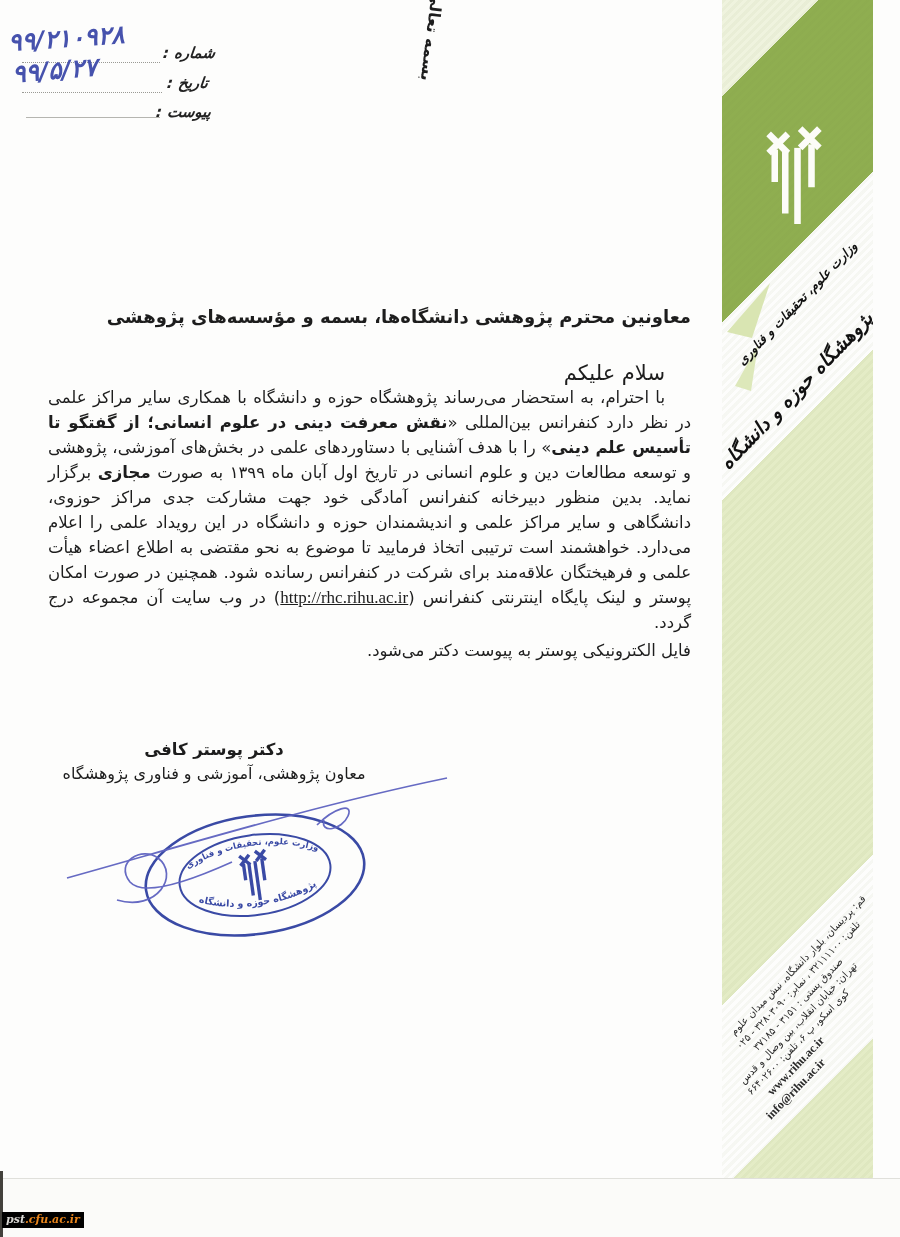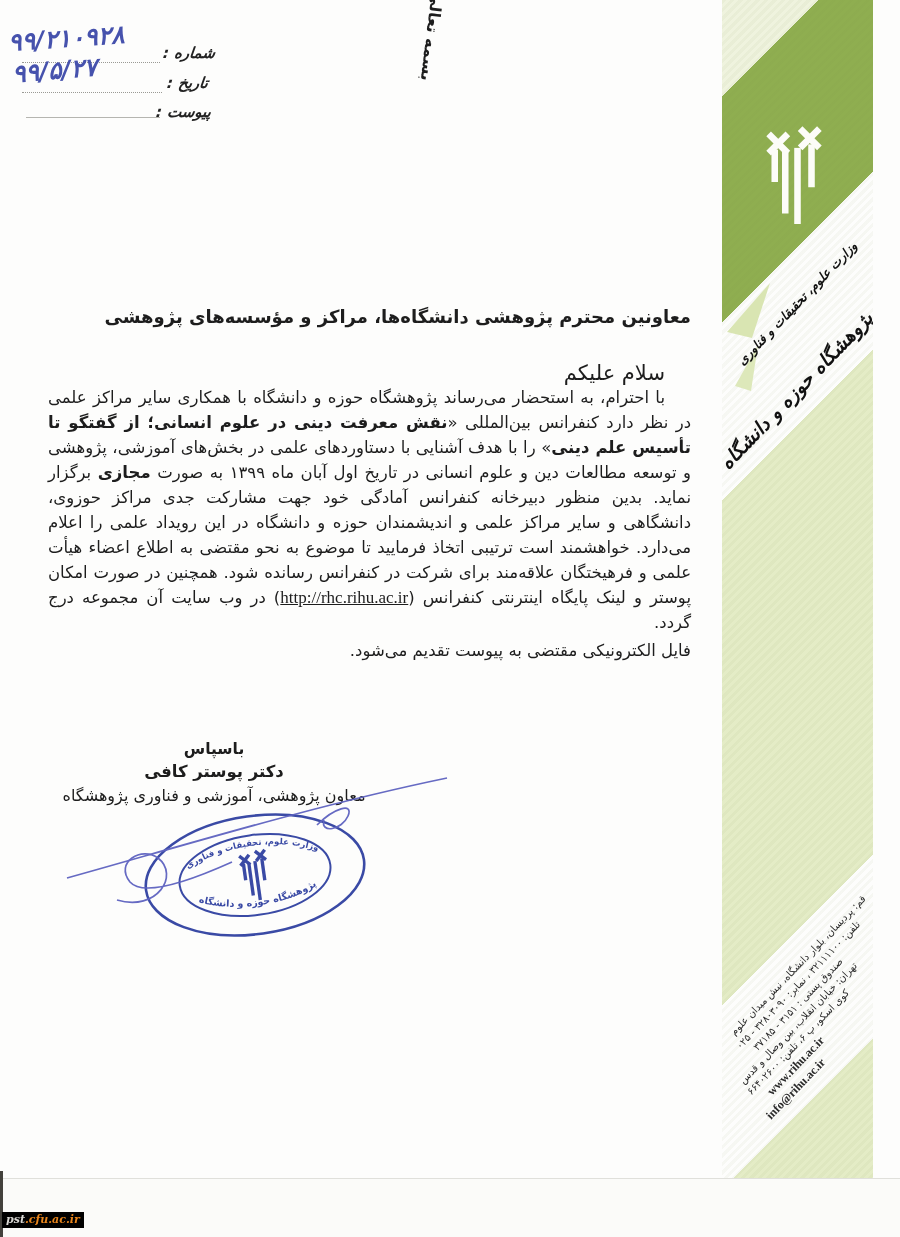--- a/index.html
+++ b/index.html
@@ -79,28 +79,27 @@
     <div class="meta-line" style="left:22px;top:62px;width:138px;"></div>
     <div class="meta-line" style="left:22px;top:92px;width:140px;"></div>
     <div class="meta-line" style="left:26px;top:117px;width:134px;border-bottom:1px solid #b5b5b0;"></div>
     <div class="meta-value" style="left:8px;top:24px;transform:rotate(-4deg);">۹۹/۲۱۰۹۲۸</div>
     <div class="meta-value" style="left:12px;top:56px;transform:rotate(-5deg);">۹۹/۵/۲۷</div>
   </div>
 
   <div class="bismillah">بسمه تعالی</div>
 
   <div class="letter-col">
-    <h1 class="recipient">معاونین محترم پژوهشی دانشگاه‌ها، مراکز و مؤسسه‌های پژوهشی</h1>
+    <h1 class="recipient">معاونین محترم پژوهشی دانشگاه‌ها، بسمه و مؤسسه‌های پژوهشی</h1>
     <div class="salutation">سلام علیکم</div>
     <p class="body-par"><span>با احترام، به استحضار می‌رساند پژوهشگاه حوزه و دانشگاه با همکاری سایر مراکز علمی در نظر دارد کنفرانس بین‌المللی «</span><span class="seg-b">نقش معرفت دینی در علوم انسانی؛ از گفتگو تا تأسیس علم دینی</span><span>» را با هدف آشنایی با دستاوردهای علمی در بخش‌های آموزشی، پژوهشی و توسعه مطالعات دین و علوم انسانی در تاریخ اول آبان ماه ۱۳۹۹ به صورت </span><span class="seg-b">مجازی</span><span> برگزار نماید. بدین منظور دبیرخانه کنفرانس آمادگی خود جهت مشارکت جدی مراکز حوزوی، دانشگاهی و سایر مراکز علمی و اندیشمندان حوزه و دانشگاه در این رویداد علمی را اعلام می‌دارد. خواهشمند است ترتیبی اتخاذ فرمایید تا موضوع به نحو مقتضی به اطلاع اعضاء هیأت علمی و فرهیختگان علاقه‌مند برای شرکت در کنفرانس رسانده شود. همچنین در صورت امکان پوستر و لینک پایگاه اینترنتی کنفرانس (</span><span class="seg-u seg-ltr" dir="ltr">http://rhc.rihu.ac.ir</span><span>) در وب سایت آن مجموعه درج گردد.</span></p>
-    <div class="closing-line">فایل الکترونیکی مقتضی به پیوست تقدیم می‌شود.</div>
+    <div class="closing-line">فایل الکترونیکی پوستر به پیوست دکتر می‌شود.</div>
   </div>
 
   <div class="sign-block">
-    <div class="sign-thanks">باسپاس</div>
     <div class="sign-name">دکتر پوستر کافی</div>
     <div class="sign-title">معاون پژوهشی، آموزشی و فناوری پژوهشگاه</div>
   </div>
 
   <svg class="stamp-svg" width="392" height="218" viewBox="0 0 392 218">
     <defs>
       <path id="arc-top" d="M -93 12 A 95 52 0 0 1 93 12" fill="none"></path>
       <path id="arc-bot" d="M -86 -2 A 90 46 0 0 0 86 -2" fill="none"></path>
     </defs>
     <g transform="translate(193,125) rotate(-8)" stroke="#3a4aa5" fill="none">

